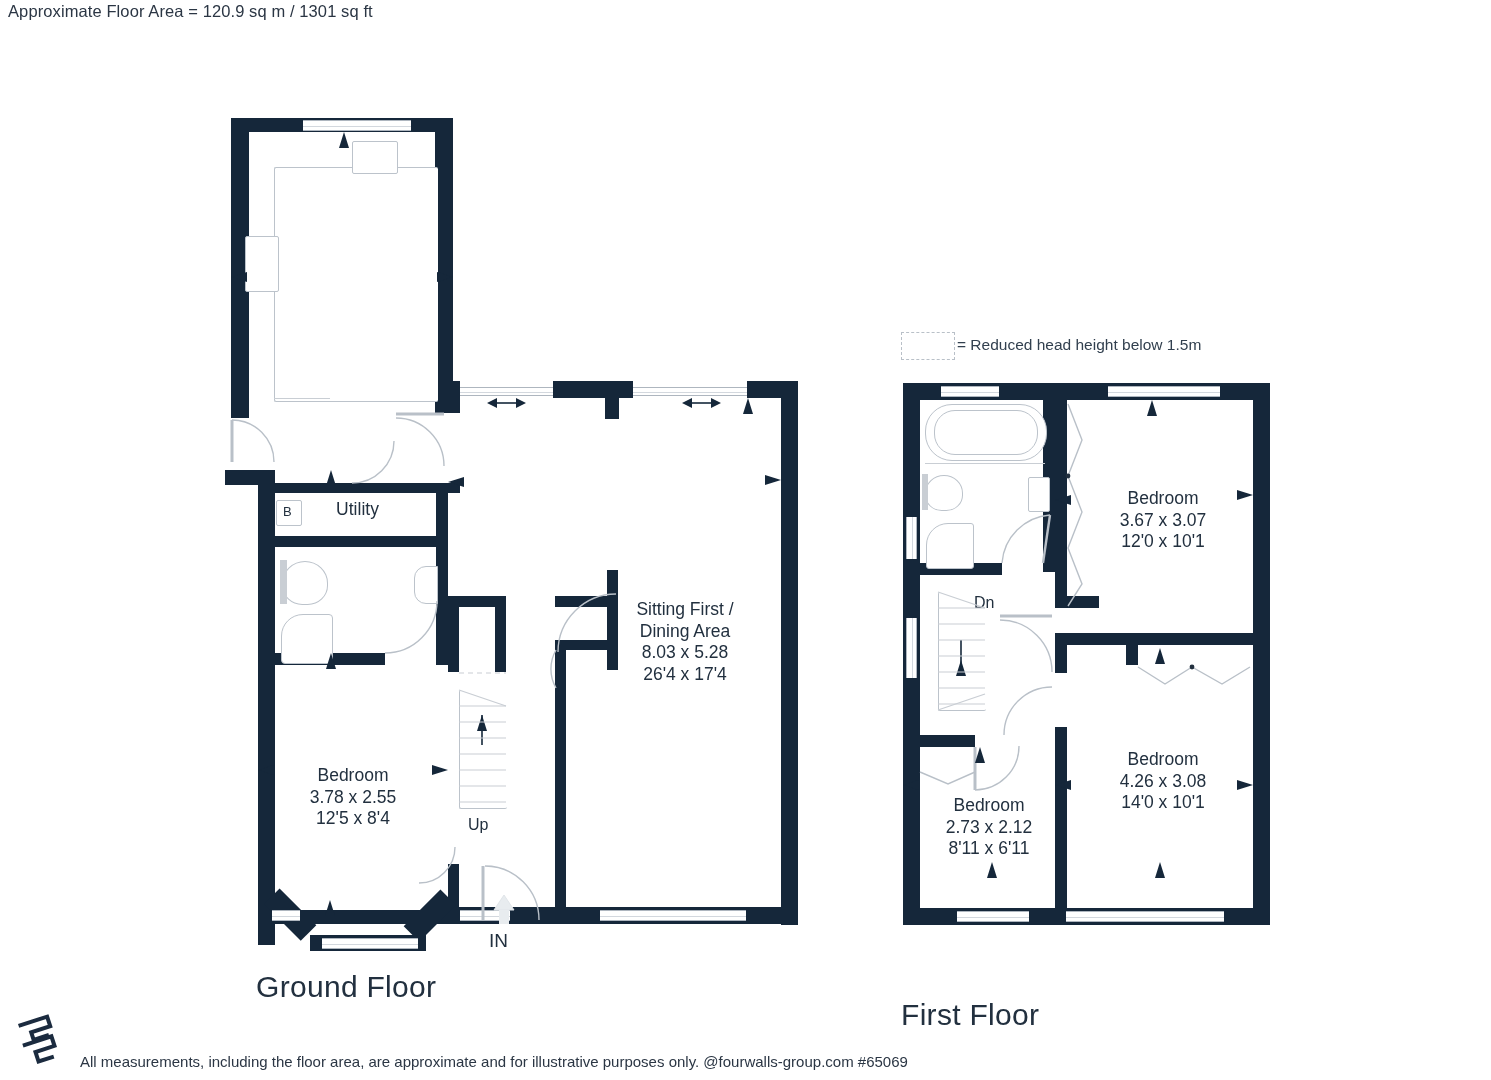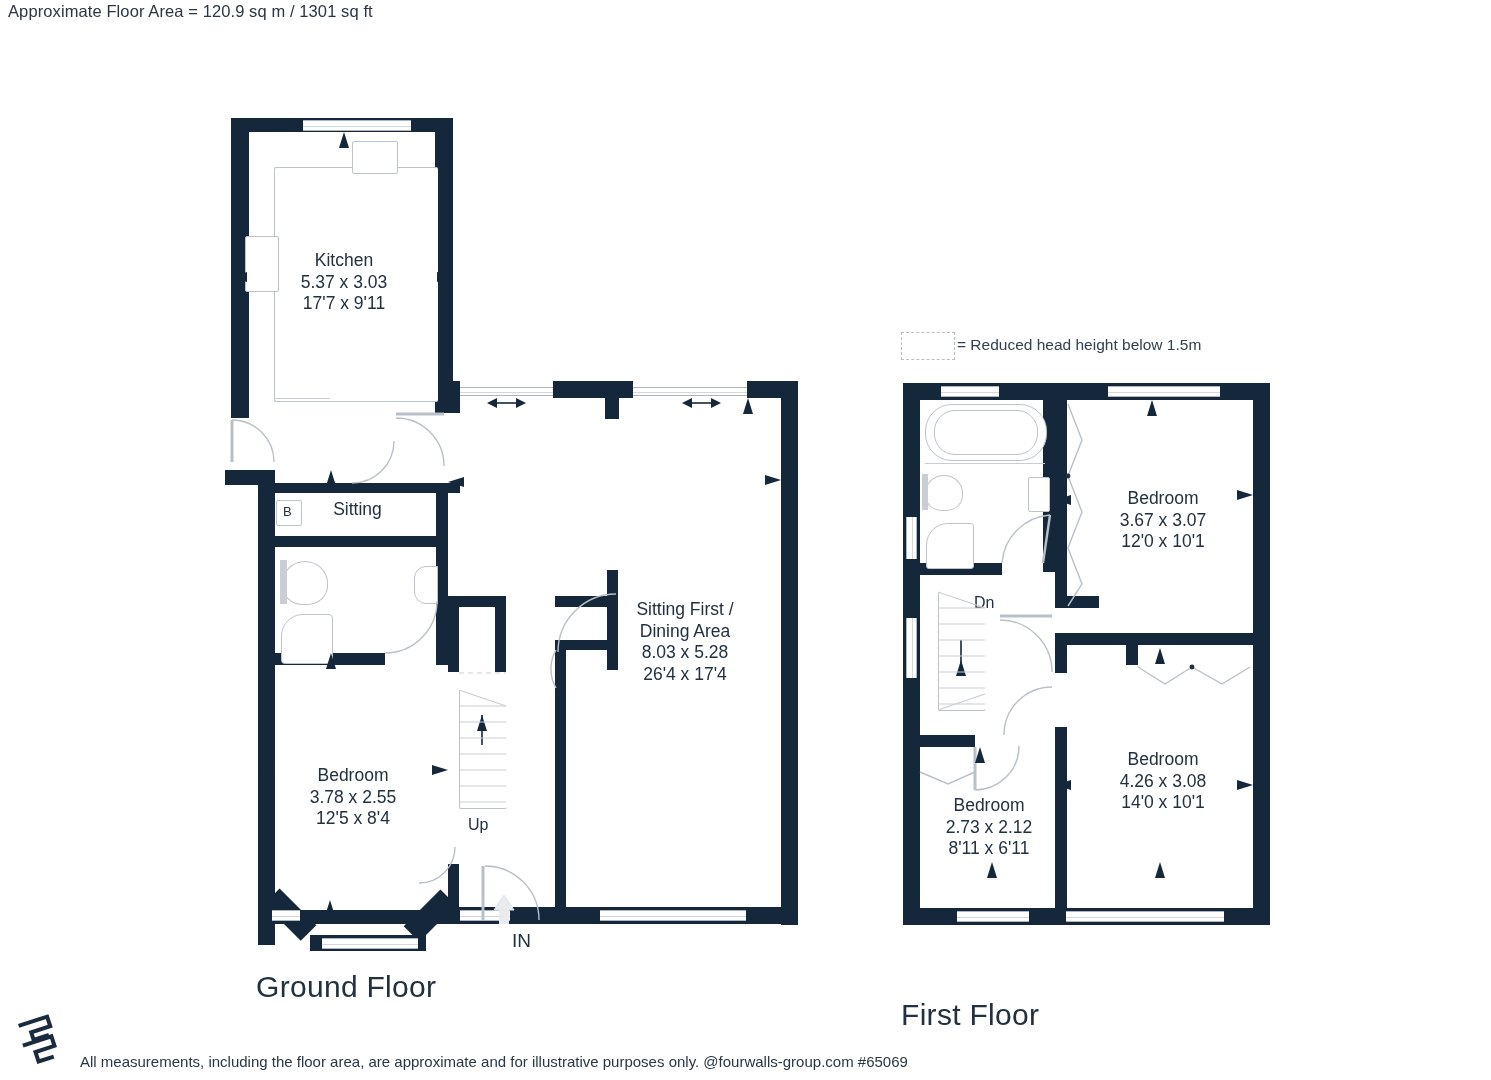--- a/index.html
+++ b/index.html
@@ -133,45 +133,40 @@
   <div class="wall" style="left:310px;top:935px;width:116px;height:16px;"></div>
   <div class="wall" style="left:434px;top:905px;width:22px;height:52px;transform:rotate(45deg);transform-origin:top right;"></div>
   <div class="win" style="left:322px;top:938px;width:96px;height:9px;"></div>
 
   <div class="win" style="left:600px;top:910px;width:146px;height:9px;"></div>
   <div class="win" style="left:460px;top:910px;width:50px;height:9px;"></div>
   <div class="win" style="left:272px;top:910px;width:28px;height:9px;"></div>
 
   <div class="outline" style="left:459px;top:690px;width:47px;height:118px;border-right:none;border-top:none;"></div>
 
-  <div class="room-label" style="left:215px;top:250px;width:258px;">
-    <span class="ln">Kitchen</span>
-    <span class="ln">5.37 x 3.03</span>
-    <span class="ln">17'7 x 9'11</span>
-  </div>
 
   <div class="room-label" style="left:275px;top:499px;width:165px;">
-    <span class="ln">Sitting</span>
+    <span class="ln">Utility</span>
   </div>
 
   <div class="room-label" style="left:560px;top:599px;width:250px;">
     <span class="ln">Sitting First /</span>
     <span class="ln">Dining Area</span>
     <span class="ln">8.03 x 5.28</span>
     <span class="ln">26'4 x 17'4</span>
   </div>
 
   <div class="room-label" style="left:240px;top:765px;width:226px;">
     <span class="ln">Bedroom</span>
     <span class="ln">3.78 x 2.55</span>
     <span class="ln">12'5 x 8'4</span>
   </div>
 
   <div class="tag" style="left:468px;top:816px;">Up</div>
-  <div class="tag" style="left:489px;top:930px;font-size:19px;margin-left:23px;">IN</div>
+  <div class="tag" style="left:489px;top:930px;font-size:19px;">IN</div>
 
   <div class="floor-title" style="left:256px;top:970px;">Ground Floor</div>
 
   <div class="room" style="left:903px;top:383px;width:367px;height:542px;"></div>
 
   <div class="wall" style="left:903px;top:383px;width:17px;height:542px;"></div>
   <div class="wall" style="left:1253px;top:383px;width:17px;height:542px;"></div>
   <div class="wall" style="left:903px;top:383px;width:367px;height:17px;"></div>
   <div class="wall" style="left:903px;top:908px;width:367px;height:17px;"></div>
 

